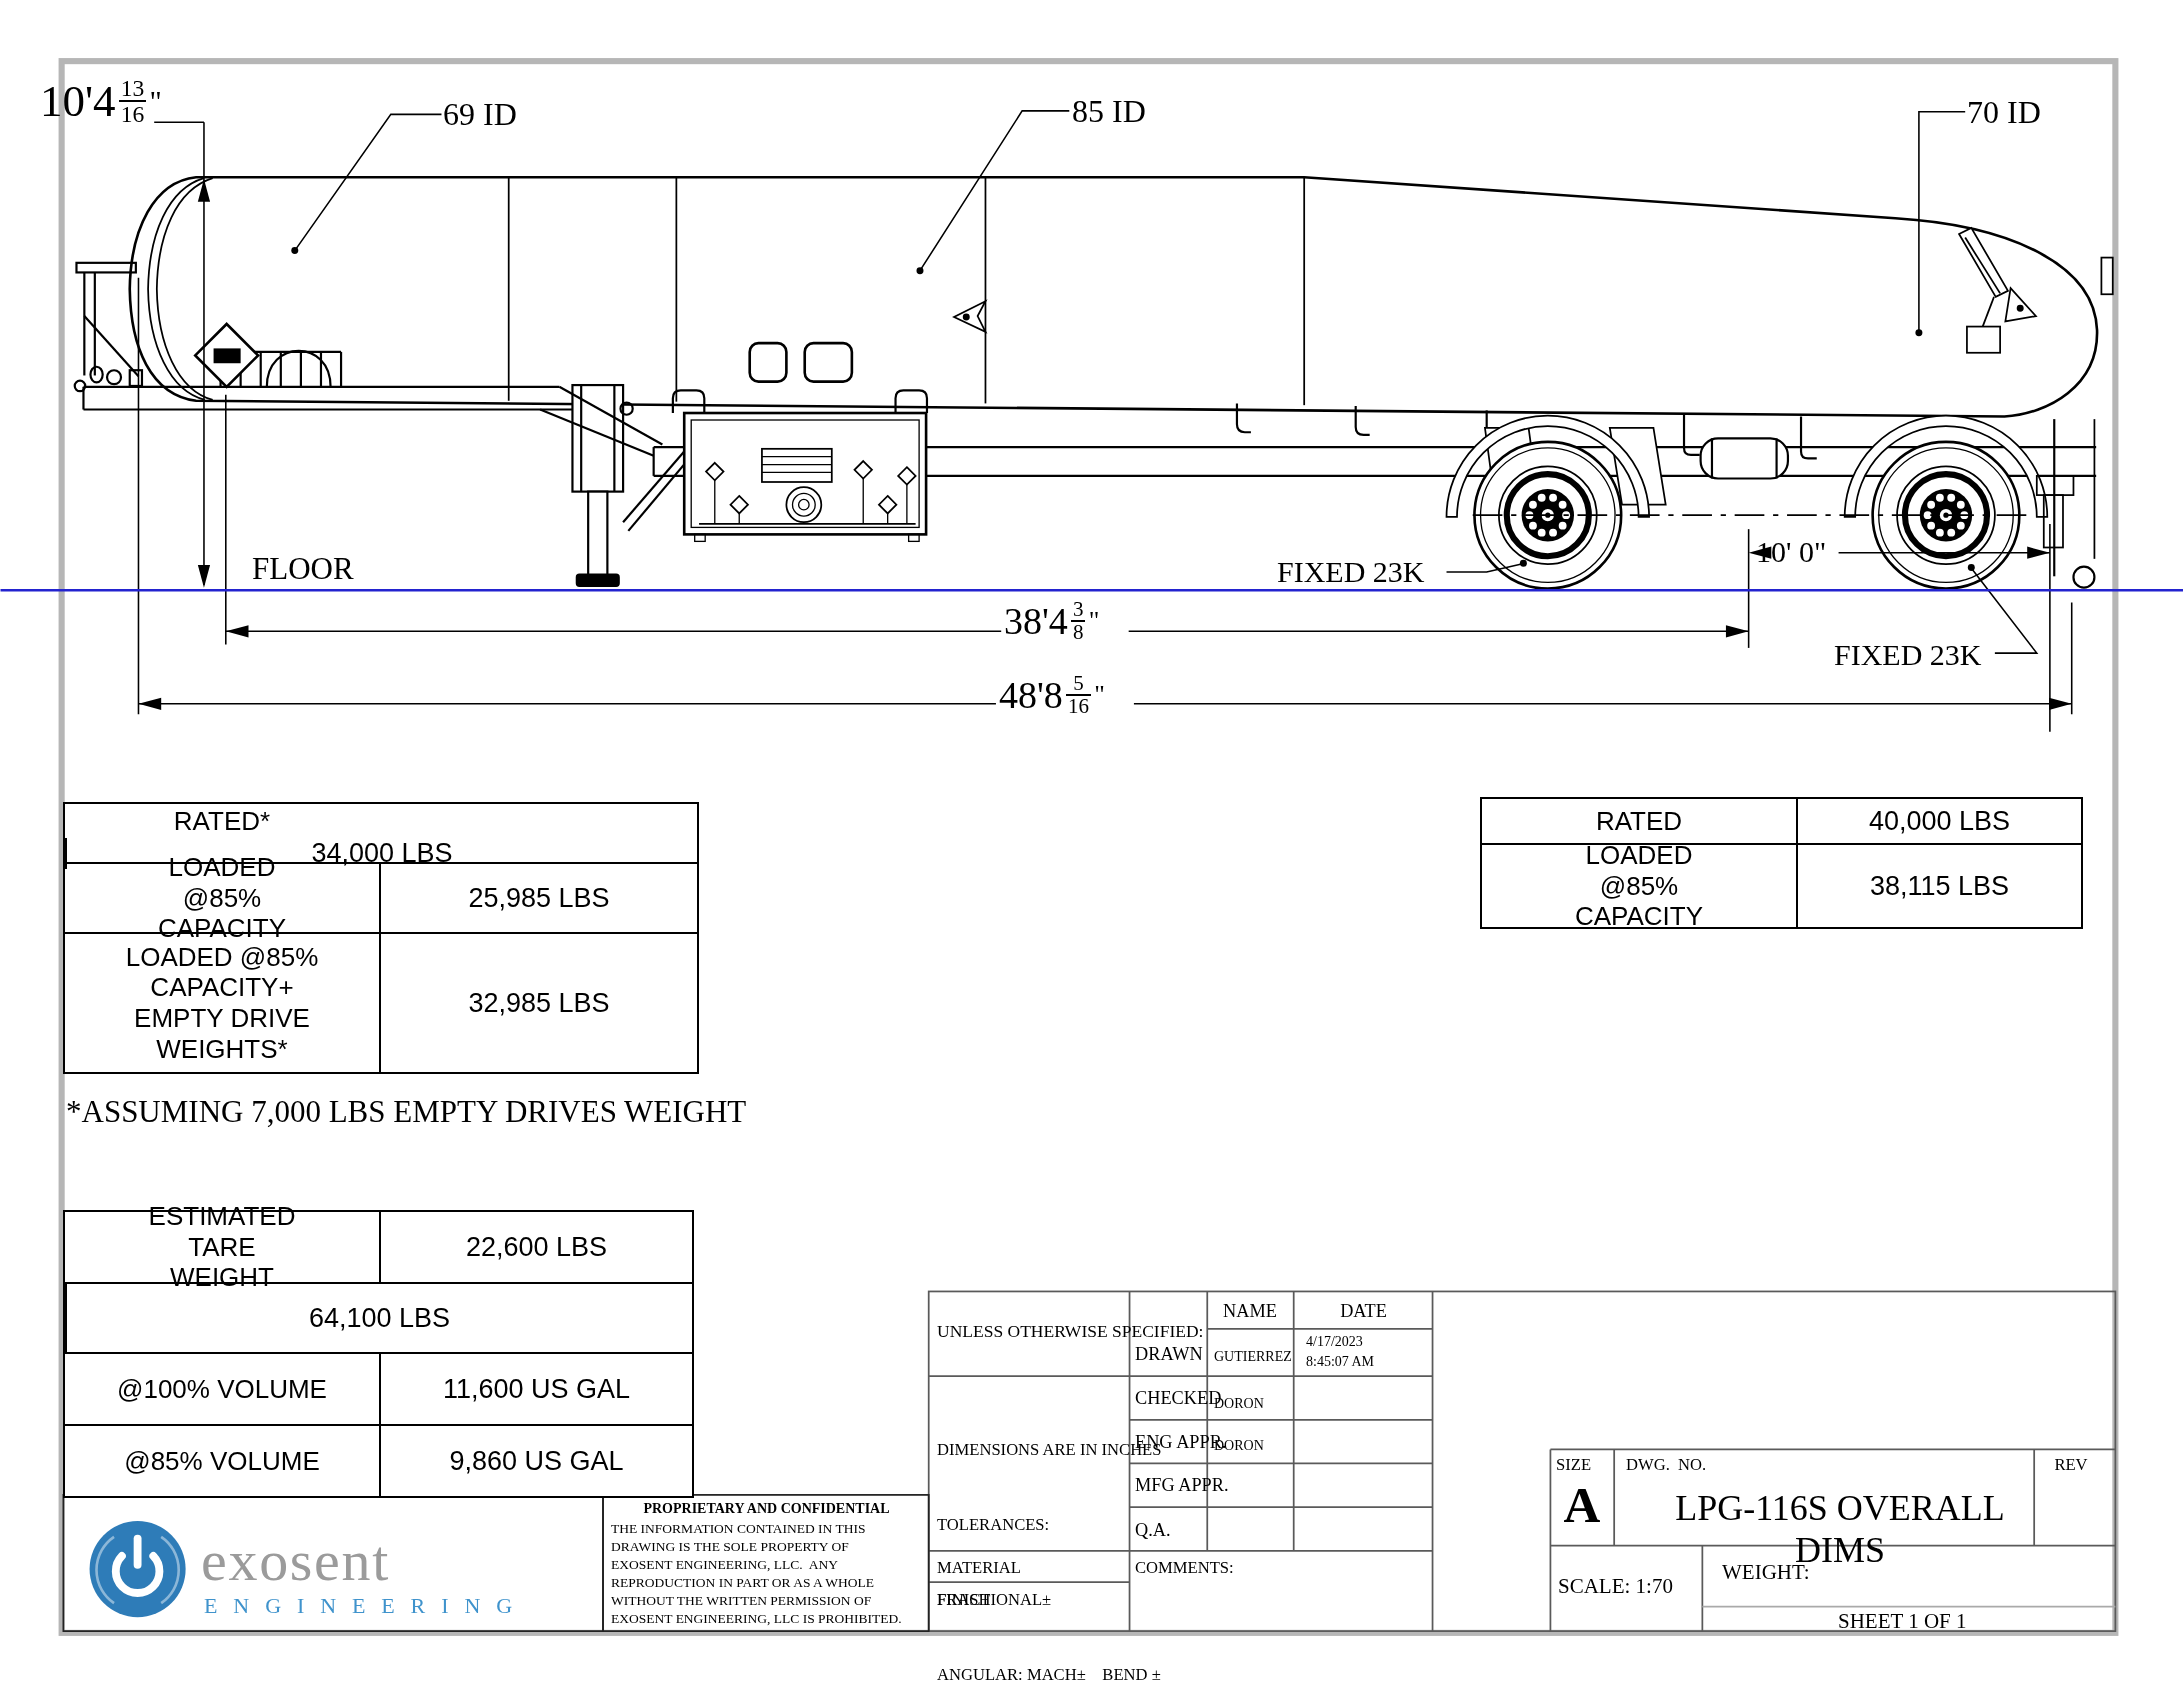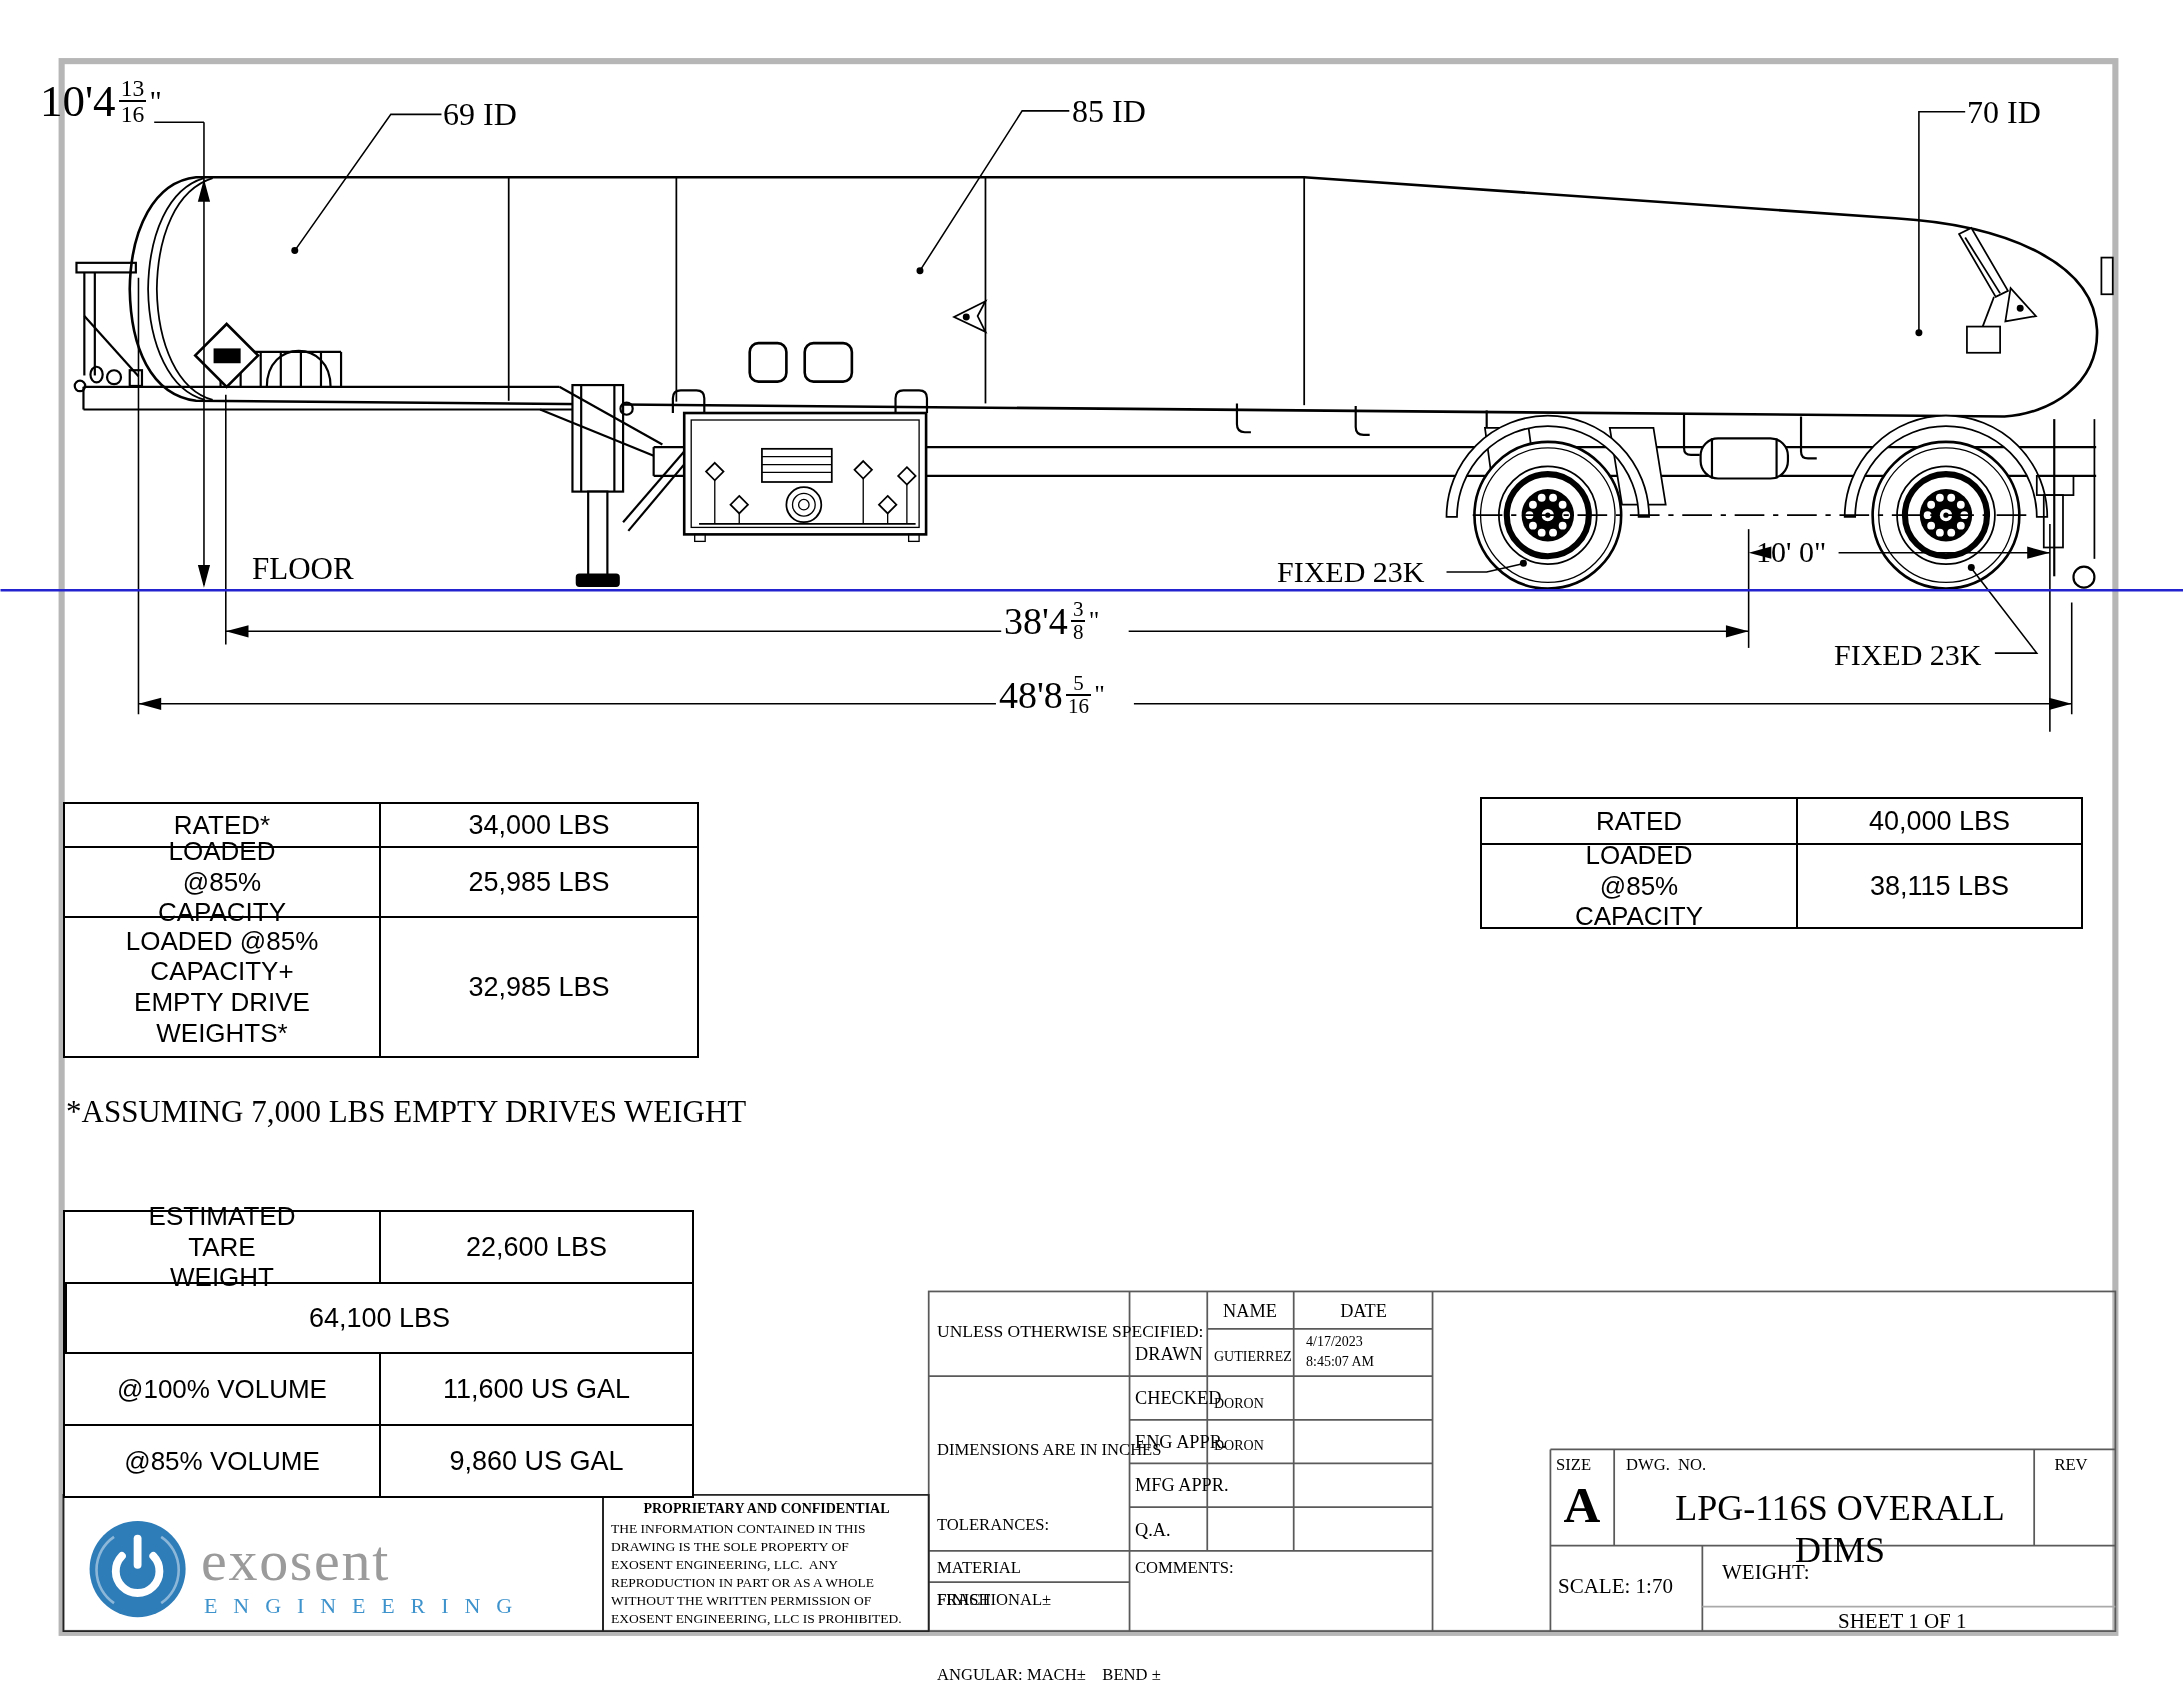--- a/index.html
+++ b/index.html
@@ -345,21 +345,21 @@
 <div class="abs dimtext sans" style="left:999px;top:673px;">
   <span style="font-size:38px;">48'8</span>
   <span class="frac" style="font-size:21px;">
     <span>5</span>
     <span class="den">16</span>
   </span>
   <span style="font-size:26px;">"</span>
 </div>
 
 <div class="dtable" style="left:63px;top:802px;width:636px;">
-  <div class="drow" style="height:42px;">
+  <div class="drow" style="height:58px;flex-direction:column;">
     <div class="dcell-l">RATED*</div>
     <div class="dcell-v">34,000 LBS</div>
   </div>
   <div class="drow" style="height:68px;">
     <div class="dcell-l" style="padding:1.7px 61px;">LOADED @85% CAPACITY</div>
     <div class="dcell-v">25,985 LBS</div>
   </div>
   <div class="drow" style="height:138px;">
     <div class="dcell-l" style="padding:1.7px 42px;">LOADED @85% CAPACITY+ EMPTY DRIVE WEIGHTS*</div>
     <div class="dcell-v">32,985 LBS</div>

